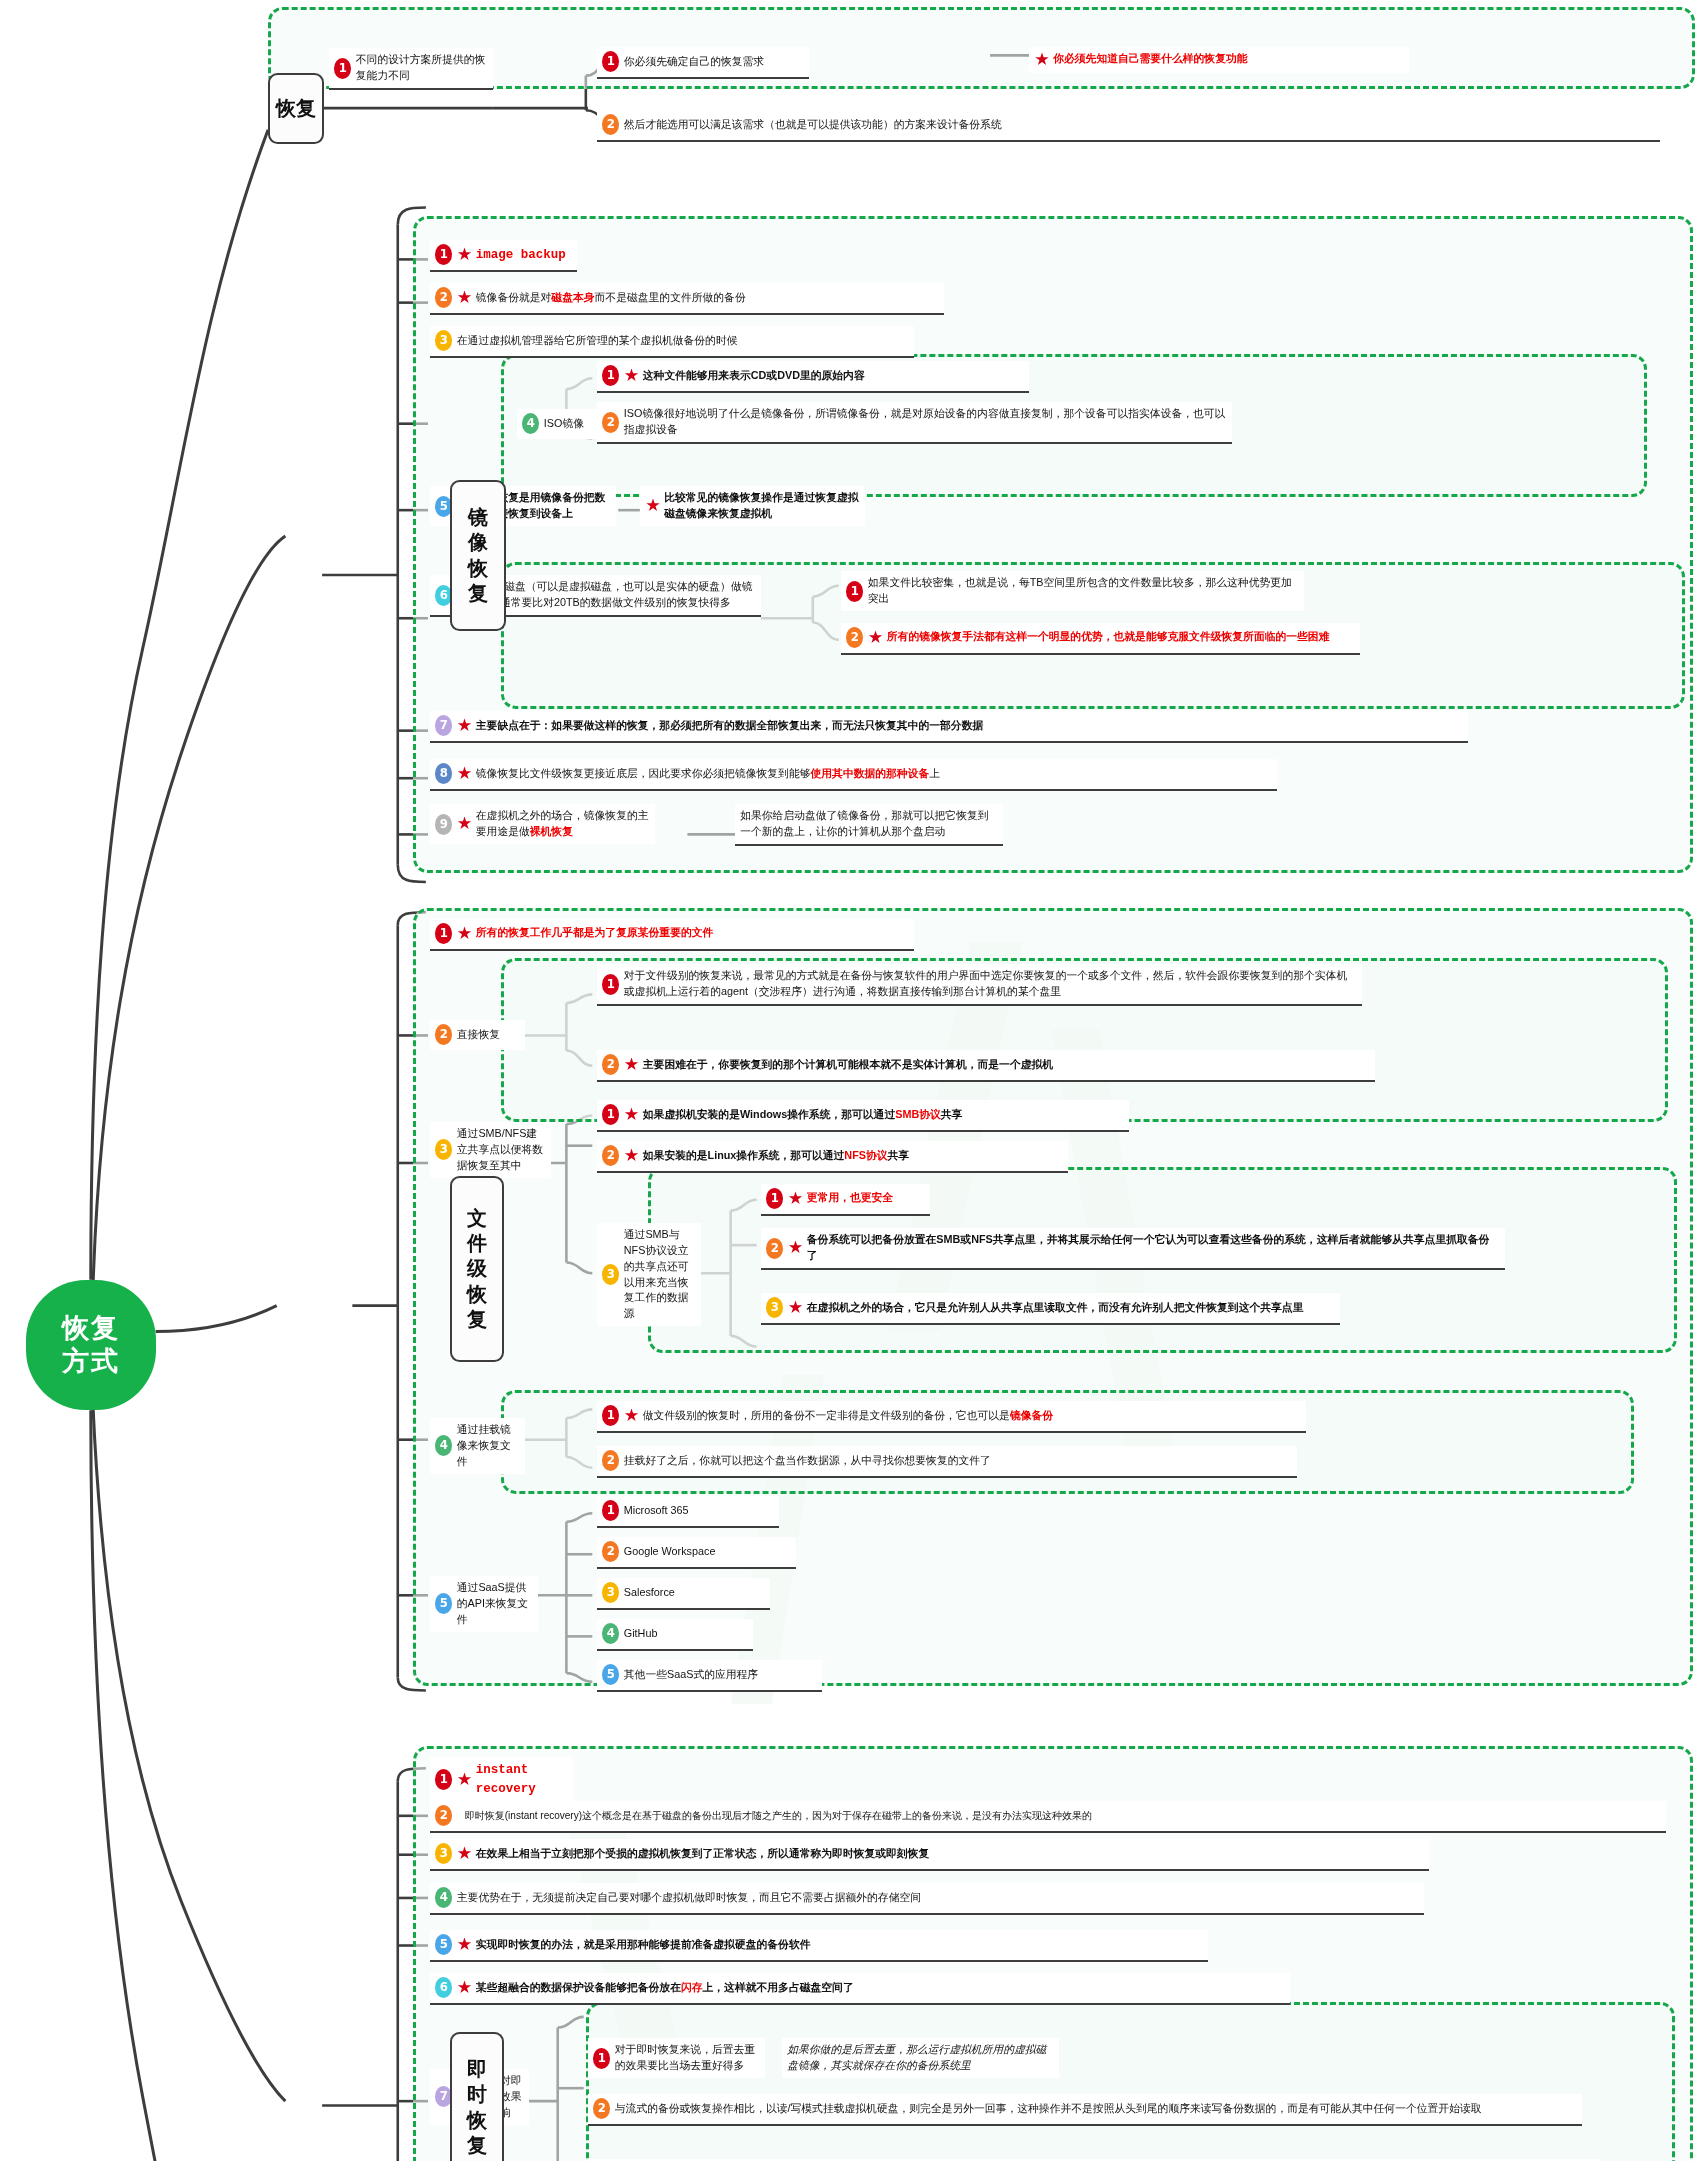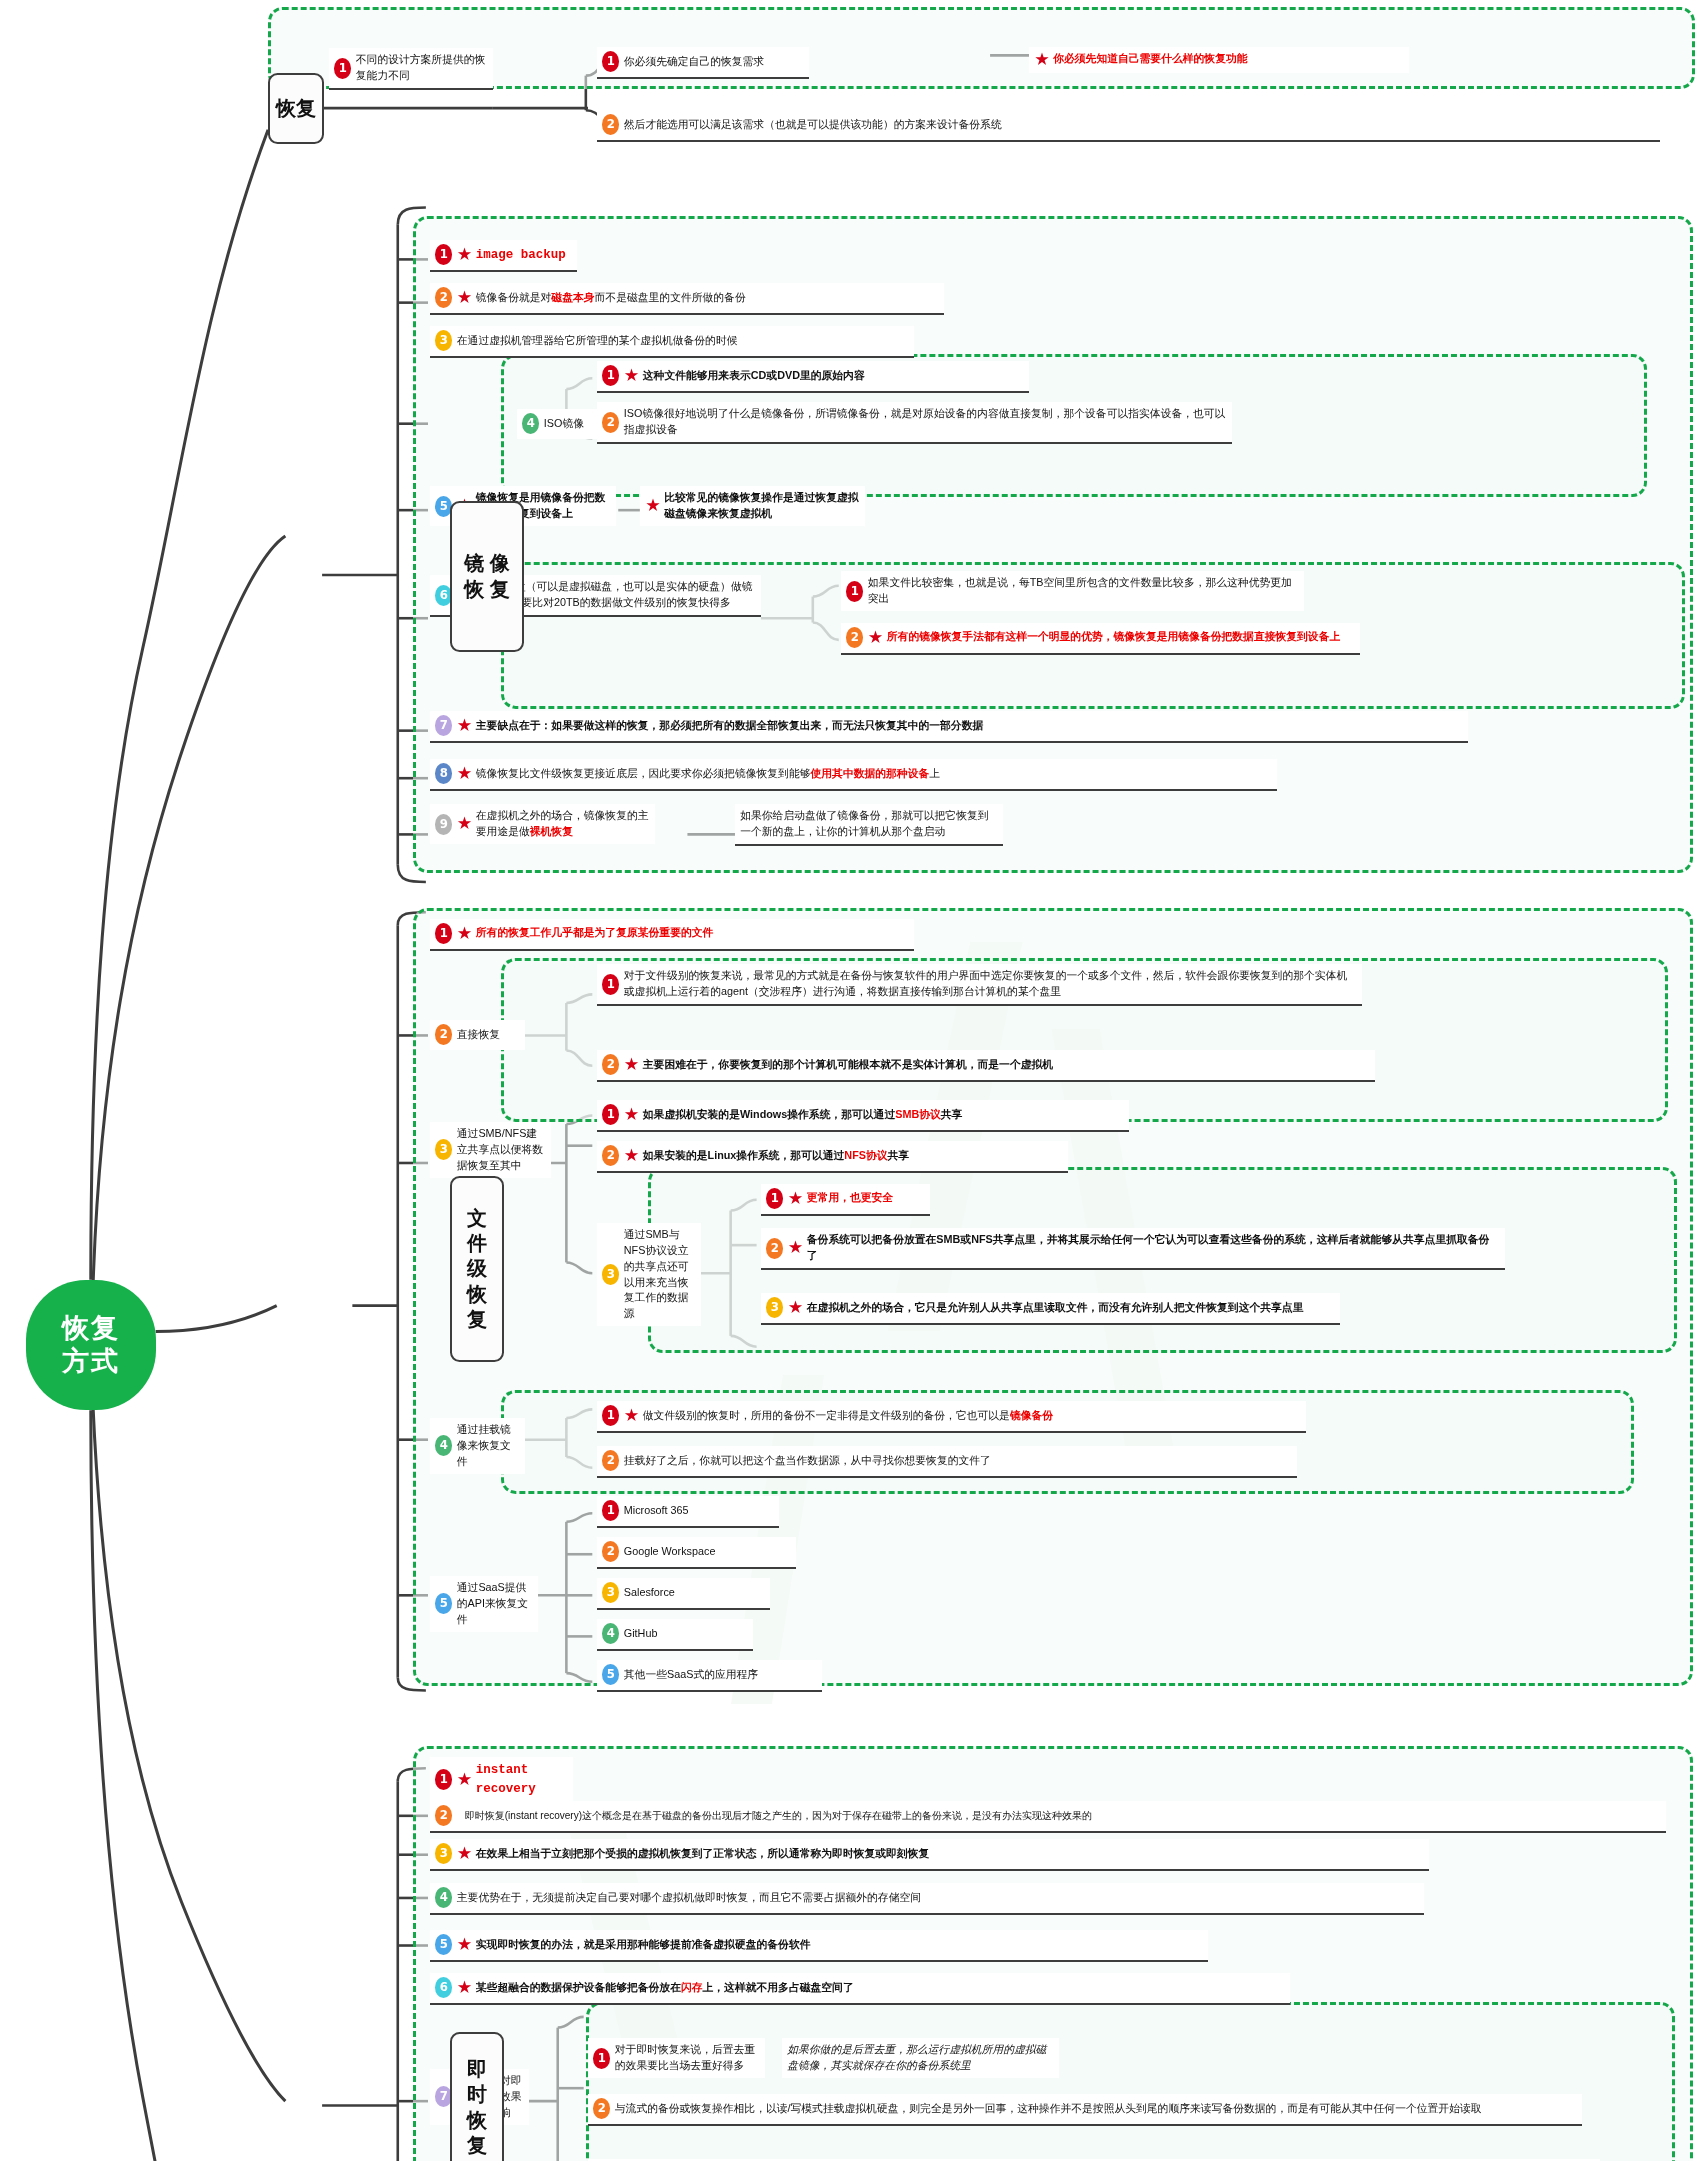--- a/index.html
+++ b/index.html
@@ -249,21 +249,21 @@
 
 <div class="card ul" style="left:597px;top:110px;width:1063px;">
   <span class="num n2">2</span>
   <span class="txt">然后才能选用可以满足该需求（也就是可以提供该功能）的方案来设计备份系统</span>
 </div>
 
 <div class="frame" style="left:413px;top:216px;width:1280px;height:657px;"></div>
 <div class="frame" style="left:501px;top:354px;width:1146px;height:143px;"></div>
 <div class="frame" style="left:501px;top:562px;width:1184px;height:147px;"></div>
 
-<div class="l1" style="left:450px;top:501px;width:74px;height:151px;justify-content:center;">
+<div class="l1" style="left:450px;top:480px;width:56px;height:151px;justify-content:center;">
   <span class="stack">
     <span>镜</span>
     <span>像</span>
     <span>恢</span>
     <span>复</span>
   </span>
 </div>
 
 <div class="card ul" style="left:430px;top:240px;width:147px;">
   <span class="num n1">1</span>
@@ -315,21 +315,21 @@
 </div>
 
 <div class="card" style="left:841px;top:571px;width:463px;">
   <span class="num n1">1</span>
   <span class="txt">如果文件比较密集，也就是说，每TB空间里所包含的文件数量比较多，那么这种优势更加突出</span>
 </div>
 
 <div class="card ul" style="left:841px;top:623px;width:519px;">
   <span class="num n2">2</span>
   <span class="star">★</span>
-  <span class="txt r b">所有的镜像恢复手法都有这样一个明显的优势，镜像恢复是用镜像备份把数据直接恢复到设备上</span>
+  <span class="txt r b">所有的镜像恢复手法都有这样一个明显的优势，也就是能够克服文件级恢复所面临的一些困难</span>
 </div>
 
 <div class="card ul" style="left:430px;top:711px;width:1038px;">
   <span class="num n7">7</span>
   <span class="star">★</span>
   <span class="txt b">主要缺点在于：如果要做这样的恢复，那必须把所有的数据全部恢复出来，而无法只恢复其中的一部分数据</span>
 </div>
 
 <div class="card ul" style="left:430px;top:759px;width:847px;">
   <span class="num n8">8</span>

